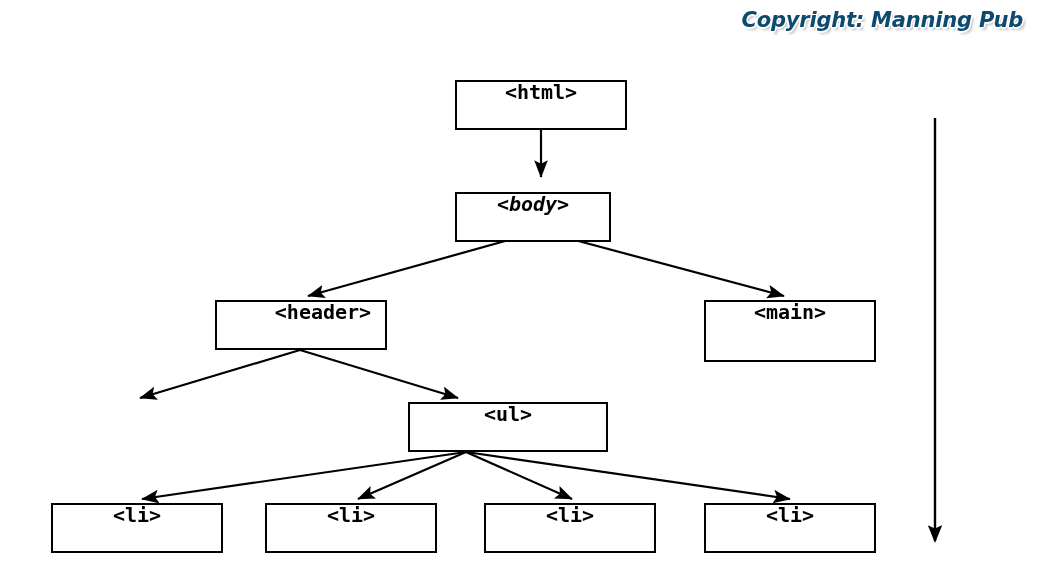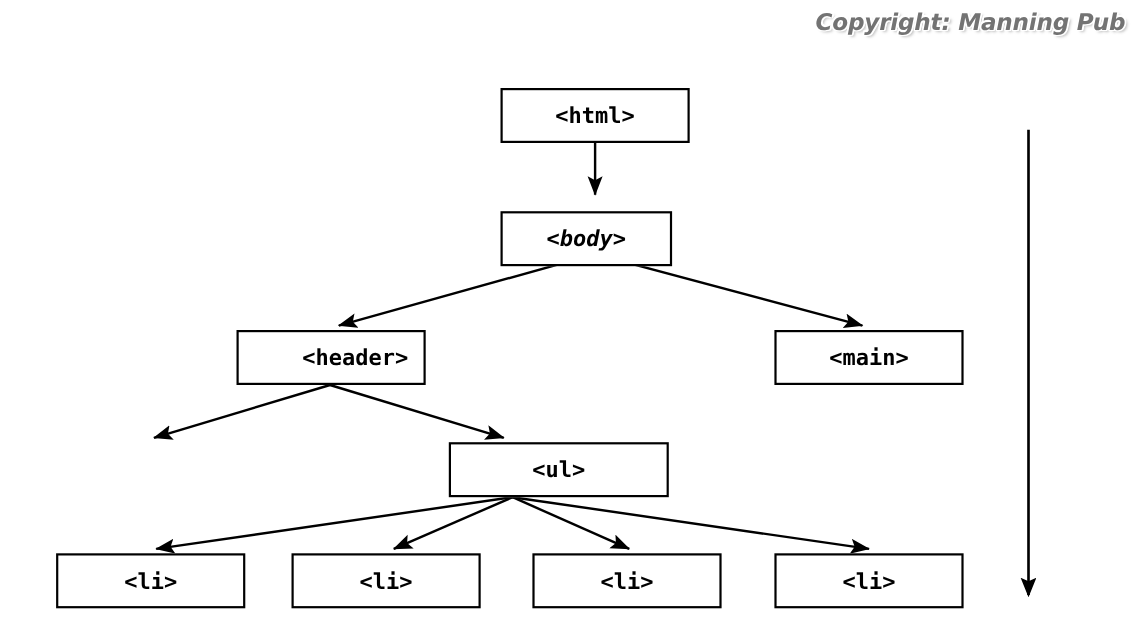--- a/index.html
+++ b/index.html
@@ -33,21 +33,20 @@
     z-index: 1;
   }
 
   
   .node {
     position: absolute;
     box-sizing: border-box;
     background: #ffffff;
     border: 2px solid #000000;
     display: flex;
-    align-items: center;
     justify-content: center;
     z-index: 2;
   }
   .node-label {
     font-family: "DejaVu Sans Mono", "Liberation Mono", monospace;
     font-size: 20px;
     font-weight: bold;
     color: #000000;
     letter-spacing: 0px;
     white-space: nowrap;
@@ -57,21 +56,21 @@
   
   #copyright-watermark {
     position: absolute;
     right: 14px;
     top: 8px;
     z-index: 5;
     font-family: "DejaVu Sans", sans-serif;
     font-size: 21px;
     font-weight: bold;
     font-style: italic;
-    color: #737373;
+    color: #0c4a6e;
     white-space: nowrap;
     letter-spacing: -0.2px;
     -webkit-text-stroke: 0px;
     text-shadow:
        1.5px 0 0 #ffffff,
       -1.5px 0 0 #ffffff,
        0 1.5px 0 #ffffff,
        0 -1.5px 0 #ffffff,
        1.2px 1.2px 0 #ffffff,
       -1.2px 1.2px 0 #ffffff,
@@ -121,21 +120,21 @@
   </div>
 
   <div class="node" style="left:455px; top:192px; width:156px; height:50px;font-style:italic;">
     <span class="node-label">&lt;body&gt;</span>
   </div>
 
   <div class="node" style="left:215px; top:300px; width:172px; height:50px;padding-left:44px;">
     <span class="node-label">&lt;header&gt;</span>
   </div>
 
-  <div class="node" style="left:704px; top:300px; width:172px; height:50px;">
+  <div class="node" style="left:704px; top:300px; width:172px; height:62px;">
     <span class="node-label">&lt;main&gt;</span>
   </div>
 
 
   <div class="node" style="left:380px; top:402px; width:200px; height:50px;margin-left:28px;">
     <span class="node-label">&lt;ul&gt;</span>
   </div>
 
   <div class="node" style="left:51px; top:503px; width:172px; height:50px;">
     <span class="node-label">&lt;li&gt;</span>

